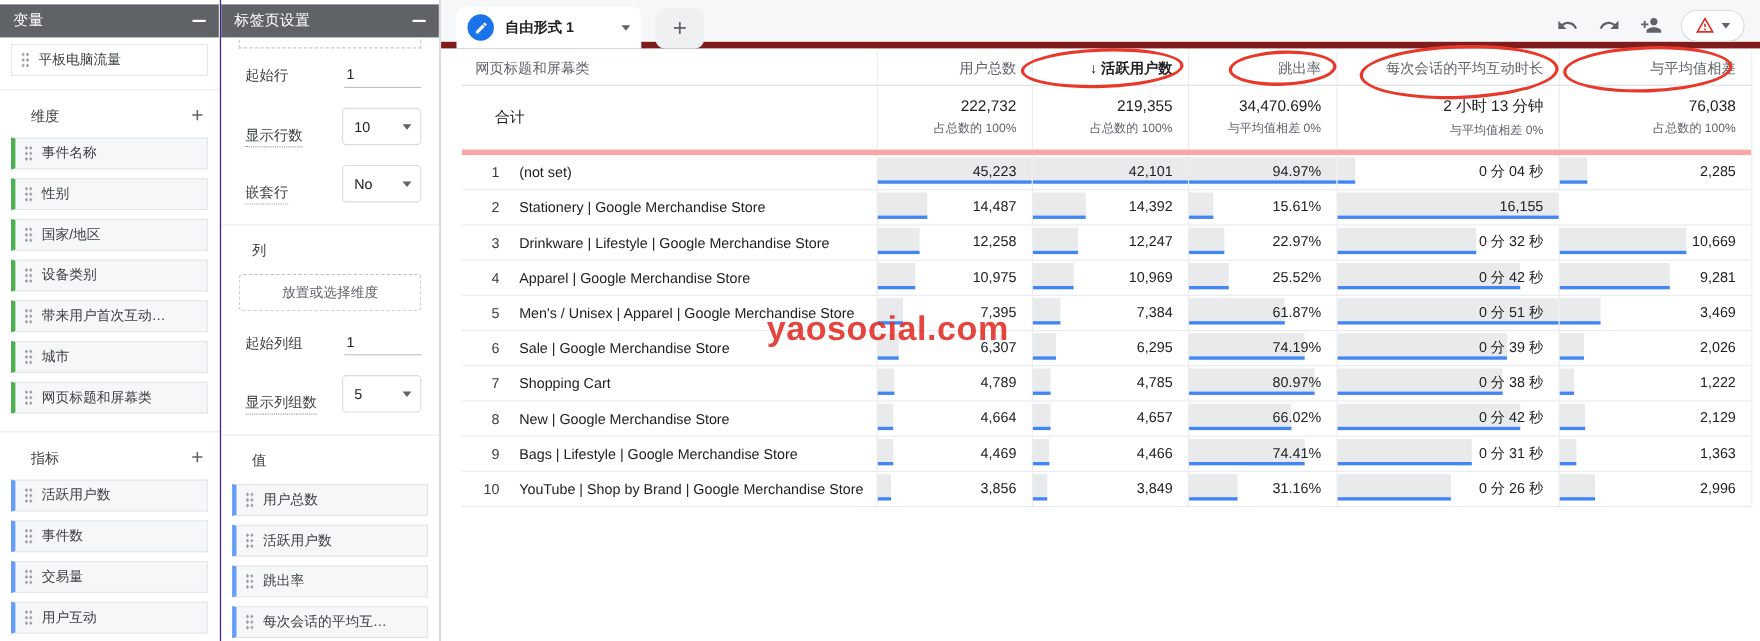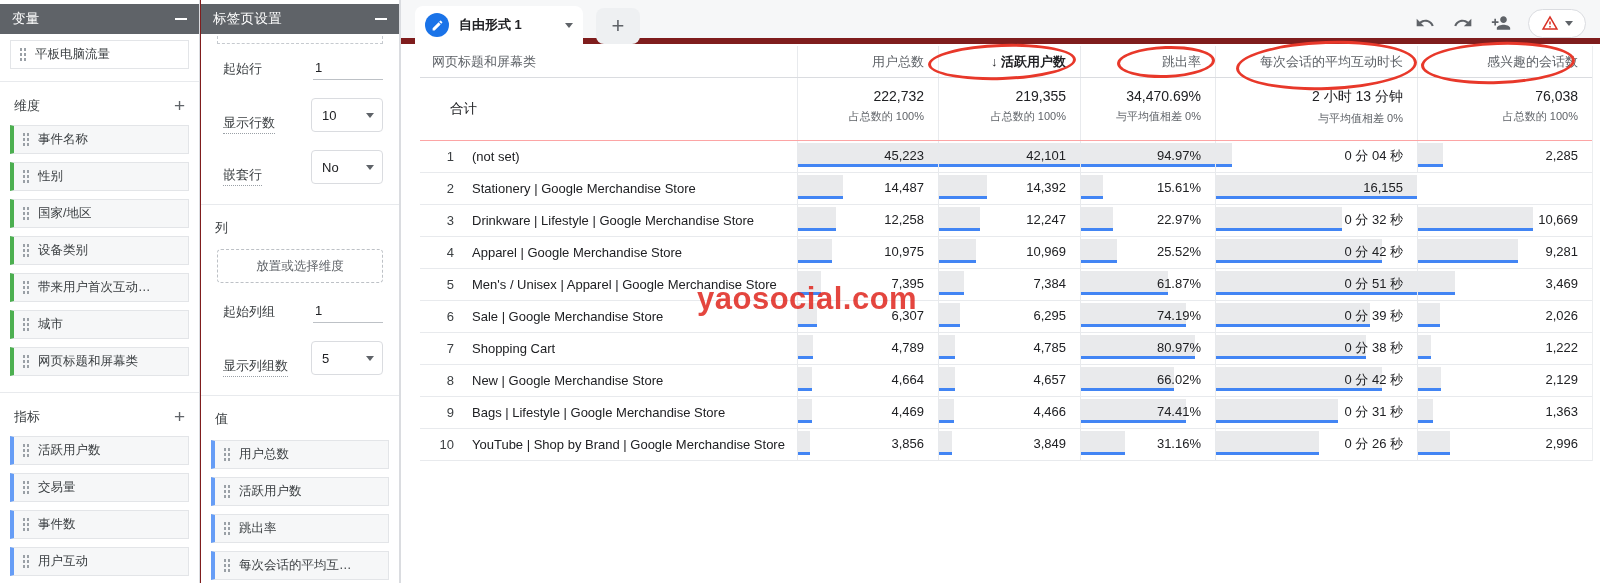--- a/index.html
+++ b/index.html
@@ -1,38 +1,38 @@
 <!DOCTYPE html>
 <html><head>
 <meta charset="utf-8">
 <style>
   * { margin:0; padding:0; box-sizing:border-box; }
   html,body { width:1600px; height:583px; overflow:hidden; background:#fff;
     font-family:"Liberation Sans", sans-serif; color:#3c4043; }
-  #stage { position:relative; width:1600px; height:583px; background:#7f1d1d;border-radius:32px; }
+  #stage { position:relative; width:1600px; height:583px; background:#4c1d95;border-radius:32px; }
 
   
   .panel { position:absolute; top:0; bottom:0; background:#fff; overflow:hidden; }
   #panel-vars { left:0; width:200px; border-right:1px solid #dadce0; }
   #panel-tab  { left:201px; width:199px; border-right:1px solid #dadce0; }
   .panel-head { margin-top:4px; height:30px; background:#5f6368; color:#fff;
     display:flex; align-items:center; justify-content:space-between; padding:0 12px;
     font-size:13.5px; letter-spacing:.3px; }
   .minim { width:12px; height:2px; background:#fff; cursor:pointer; }
   .divider { height:1px; background:#e8eaed; margin:12px 0; }
 
   .chip { position:relative; margin:0 10px 8px 10px; height:29px; background:#f6f7f8;
     border:1px solid #e3e5e8; border-left:4px solid #4caf50; display:flex; align-items:center;
     gap:8px; padding-left:8px; font-size:12.5px; color:#3c4043; white-space:nowrap; overflow:hidden; }
   .chip.blue { border-left-color:#669df6; }
   .dots { width:8px; height:15px; flex:0 0 8px;
     background-image:radial-gradient(#9aa0a6 1.1px, transparent 1.2px);
     background-size:4px 5px; }
   .sec-head { display:flex; align-items:center; justify-content:space-between;
-    padding:0 14px 0 14px; margin:14px 0 10px 0; font-size:13px; color:#3c4043;gap:31px; }
+    padding:0 14px 0 14px; margin:14px 0 10px 14px; font-size:13px; color:#3c4043;gap:31px; }
   .plus { font-size:19px; color:#5f6368; line-height:1; cursor:pointer; }
 
   
   .set-row { display:flex; align-items:center; padding:0 16px 0 22px; margin-bottom:18px; }
   .set-row .lbl { flex:1; font-size:13px; color:#3c4043; }
   .lbl.dotted { align-self:flex-end; }
   .lbl.dotted span { border-bottom:1px dotted #9aa0a6; padding-bottom:3px; }
   .underline-input { width:70px; font-size:13px; color:#202124; border-bottom:1px solid #bdc1c6;
     padding:2px 2px 4px 2px; }
   .dropdown { width:72px; height:34px; border:1px solid #dadce0; border-radius:4px;
@@ -67,21 +67,21 @@
   #warn-pill svg { width:18px; height:18px; fill:#d93025; }
 
   
   #table { position:absolute; left:19px; top:46px; width:1172px; }
   .trow { display:grid; grid-template-columns:377px 141px 142px 135px 202px 175px; }
   .th-row { height:32px; border-bottom:1px solid #dadce0; }
   .th { font-size:13px; color:#5f6368; line-height:31px; text-align:right; padding-right:14px;
     border-left:1px solid #e8eaed; cursor:pointer; white-space:nowrap; }
   .th.dim { text-align:left; padding-left:12px; border-left:none; cursor:default; }
   .th.sorted { color:#202124; font-weight:bold; }
-  .totals-row { height:63px; border-bottom:1px solid #fca5a5; }
+  .totals-row { height:63px; border-bottom:5px solid #fca5a5; }
   .tot-cell { border-left:1px solid #e8eaed; text-align:right; padding:10px 14px 0 0; }
   .tot-cell .v { font-size:14px; color:#202124; }
   .tot-cell .s { font-size:11px; color:#5f6368; margin-top:5px; }
   .tot-dim { display:flex; align-items:center; padding-left:30px; font-size:13.5px; color:#202124; }
   .drow { height:32px; border-bottom:1px solid #e8eaed; }
   .dim-cell { display:flex; align-items:center; font-size:13px; color:#202124; }
   .dim-cell .num { width:34px; text-align:right; color:#3c4043; flex:0 0 34px; }
   .dim-cell .dimtxt { margin-left:18px; white-space:nowrap; overflow:hidden; }
   .val-cell { position:relative; border-left:1px solid #e8eaed; }
   .val-cell .bar { position:absolute; left:0; top:2px; height:24px; background:#e9eaec;
@@ -151,25 +151,25 @@
       <span>指标</span>
       <span class="plus">+</span>
     </div>
     <div id="met-chips">
         <div class="chip blue">
           <span class="dots"></span>
           <span>活跃用户数</span>
         </div>
         <div class="chip blue">
           <span class="dots"></span>
+          <span>事件数</span>
+        </div>
+        <div class="chip blue">
+          <span class="dots"></span>
           <span>交易量</span>
-        </div>
-        <div class="chip blue">
-          <span class="dots"></span>
-          <span>事件数</span>
         </div>
         <div class="chip blue">
           <span class="dots"></span>
           <span>用户互动</span>
         </div>
       </div>
   </div>
 
   <div class="panel" id="panel-tab">
     <div class="panel-head">
@@ -274,21 +274,21 @@
       </div>
     </div>
 
     <div id="table">
         <div class="trow th-row">
           <div class="th dim">网页标题和屏幕类</div>
           <div class="th">用户总数</div>
           <div class="th sorted">↓ 活跃用户数</div>
           <div class="th">跳出率</div>
           <div class="th">每次会话的平均互动时长</div>
-          <div class="th">感兴趣的会话数</div>
+          <div class="th">与平均值相差</div>
         </div>
         <div class="trow totals-row">
           <div class="tot-dim">合计</div>
           <div class="tot-cell">
             <div class="v">222,732</div>
             <div class="s">占总数的 100%</div>
           </div>
           <div class="tot-cell">
             <div class="v">219,355</div>
             <div class="s">占总数的 100%</div>

